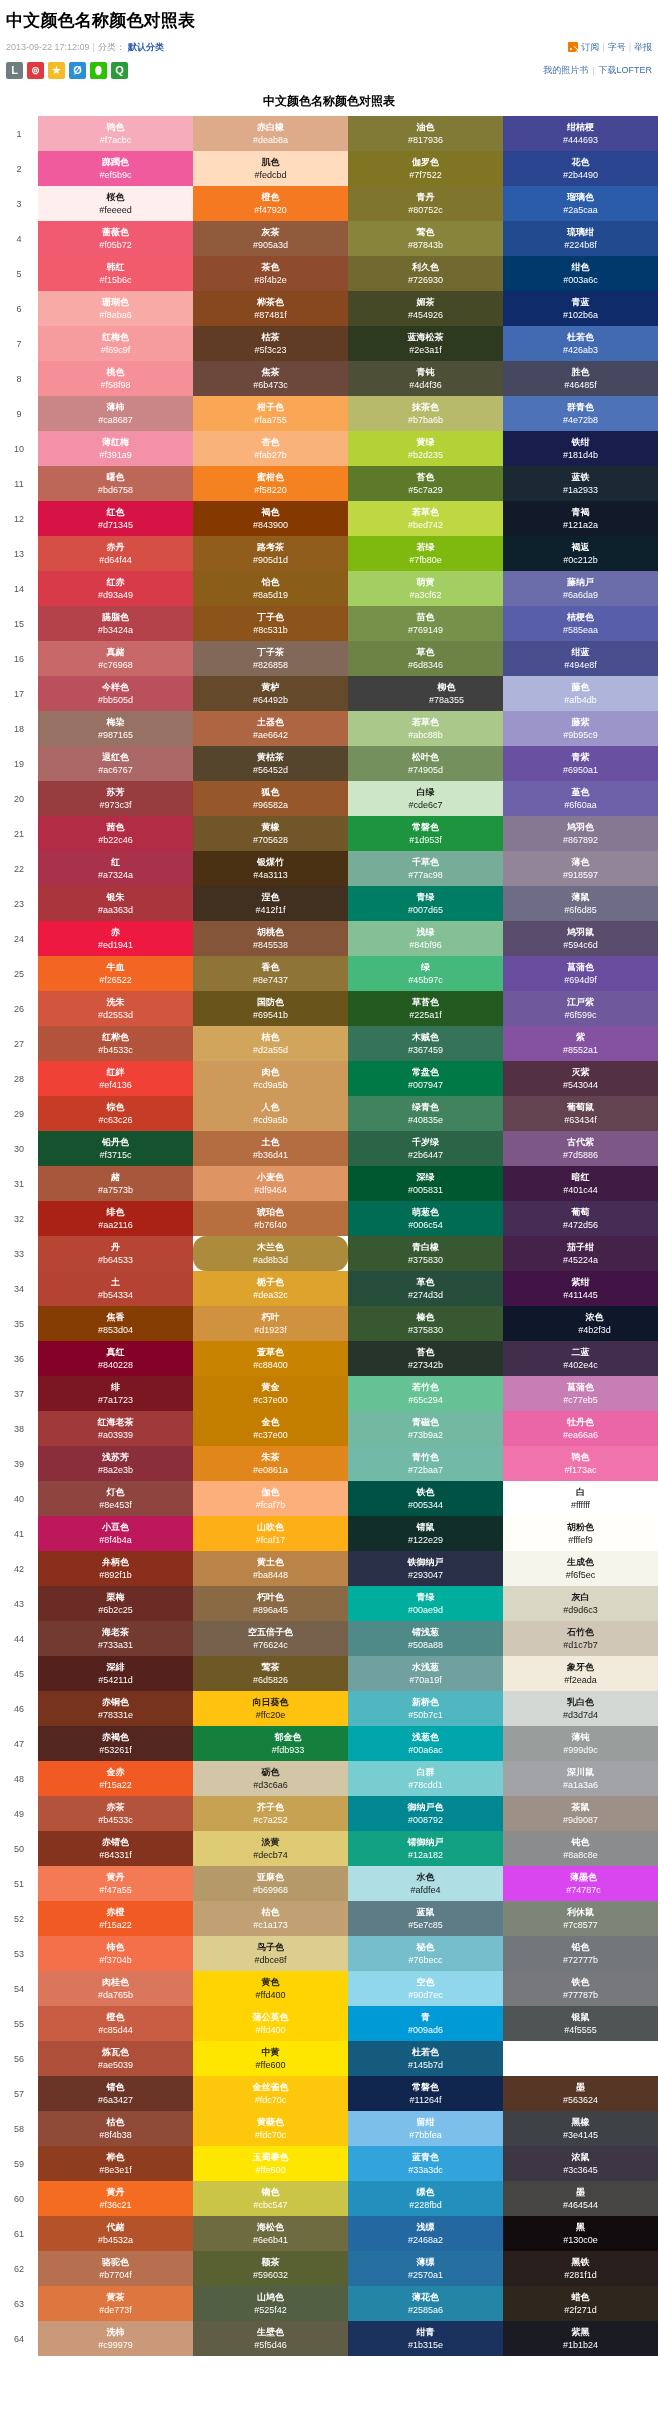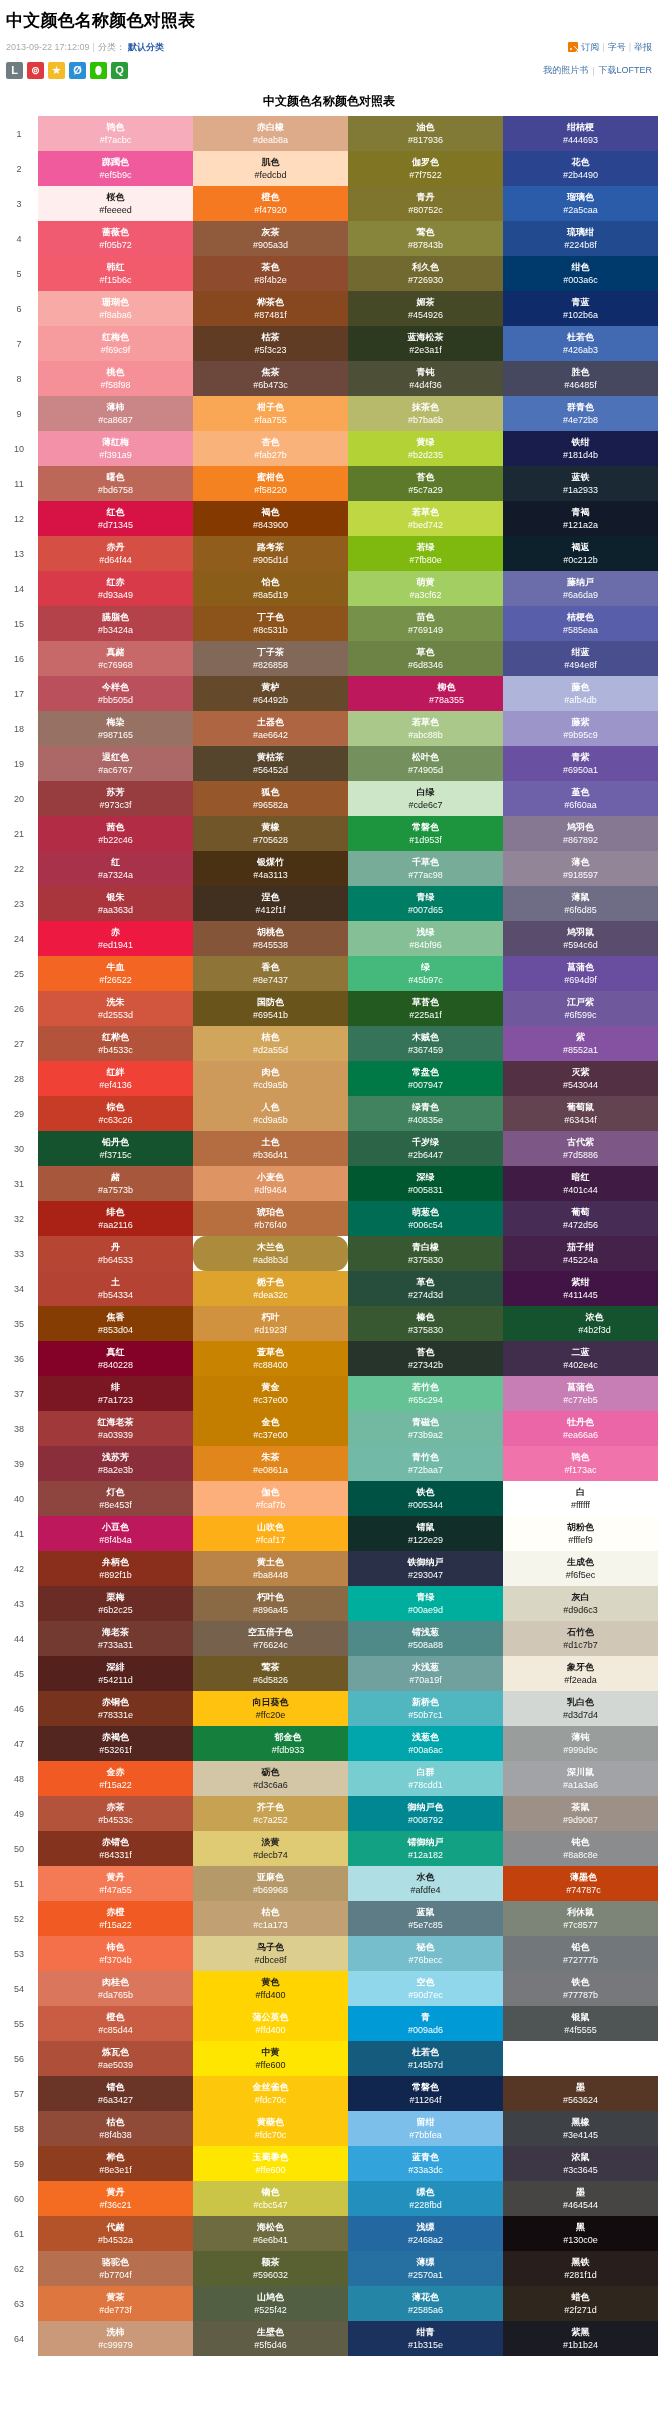--- a/index.html
+++ b/index.html
@@ -465,21 +465,21 @@
         <tr>
           <td class="rownum">17</td>
           <td class="swatch" style="background: rgb(187, 80, 93);">
             <span class="cname light-text">今样色</span>
             <span class="chex light-text">#bb505d</span>
           </td>
           <td class="swatch" style="background: rgb(100, 73, 43);">
             <span class="cname light-text">黄栌</span>
             <span class="chex light-text">#64492b</span>
           </td>
-          <td class="swatch" style="background: #be185d; padding-left: 42px;">
+          <td class="swatch" style="background: #404040; padding-left: 42px;">
             <span class="cname light-text">柳色</span>
             <span class="chex light-text">#78a355</span>
           </td>
           <td class="swatch" style="background: rgb(175, 180, 219);">
             <span class="cname light-text">藤色</span>
             <span class="chex light-text">#afb4db</span>
           </td>
         </tr>
         <tr>
           <td class="rownum">18</td>
@@ -811,21 +811,21 @@
             <span class="chex light-text">#853d04</span>
           </td>
           <td class="swatch" style="background: rgb(209, 146, 63);">
             <span class="cname light-text">朽叶</span>
             <span class="chex light-text">#d1923f</span>
           </td>
           <td class="swatch" style="background: rgb(55, 88, 48);">
             <span class="cname light-text">榛色</span>
             <span class="chex light-text">#375830</span>
           </td>
-          <td class="swatch" style="background: #14532d; padding-left: 28px;">
+          <td class="swatch" style="background: #0f172a; padding-left: 28px;">
             <span class="cname light-text">浓色</span>
             <span class="chex light-text">#4b2f3d</span>
           </td>
         </tr>
         <tr>
           <td class="rownum">36</td>
           <td class="swatch" style="background: rgb(132, 2, 40);">
             <span class="cname light-text">真红</span>
             <span class="chex light-text">#840228</span>
           </td>
@@ -1115,21 +1115,21 @@
             <span class="chex light-text">#f47a55</span>
           </td>
           <td class="swatch" style="background: rgb(182, 153, 104);">
             <span class="cname light-text">亚麻色</span>
             <span class="chex light-text">#b69968</span>
           </td>
           <td class="swatch" style="background: rgb(175, 223, 228);">
             <span class="cname dark-text">水色</span>
             <span class="chex dark-text">#afdfe4</span>
           </td>
-          <td class="swatch" style="background: #c2410c; padding-left: 6px;">
+          <td class="swatch" style="background: #d946ef; padding-left: 6px;">
             <span class="cname light-text">薄墨色</span>
             <span class="chex light-text">#74787c</span>
           </td>
         </tr>
         <tr>
           <td class="rownum">52</td>
           <td class="swatch" style="background: rgb(241, 90, 34);">
             <span class="cname light-text">赤橙</span>
             <span class="chex light-text">#f15a22</span>
           </td>

